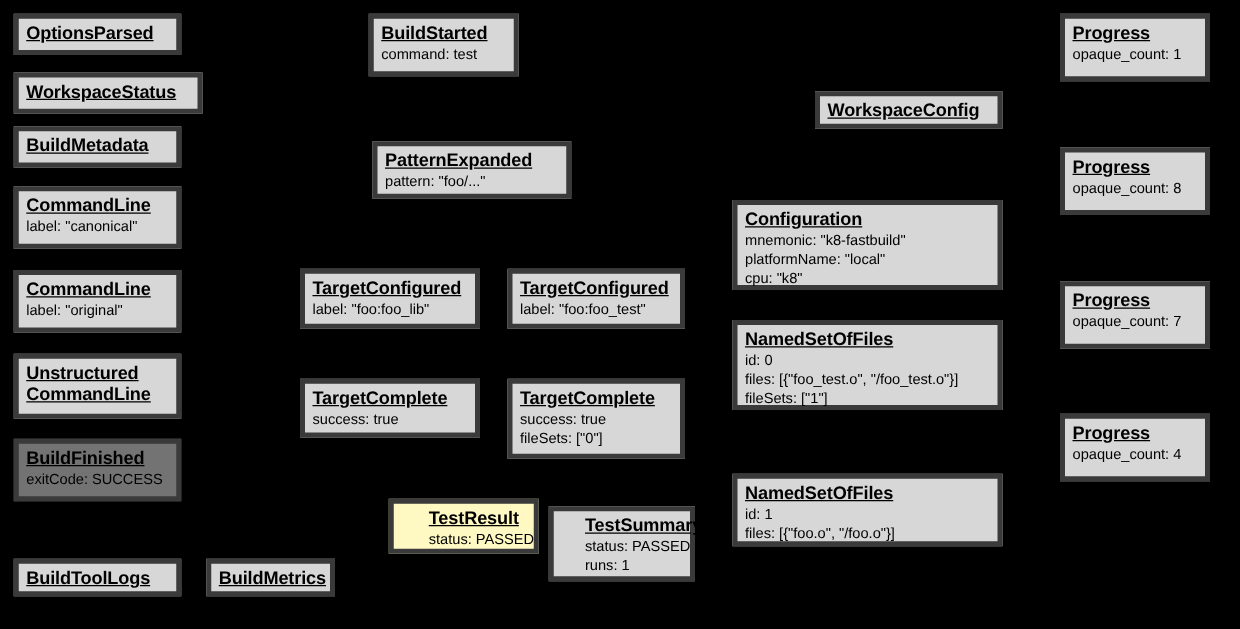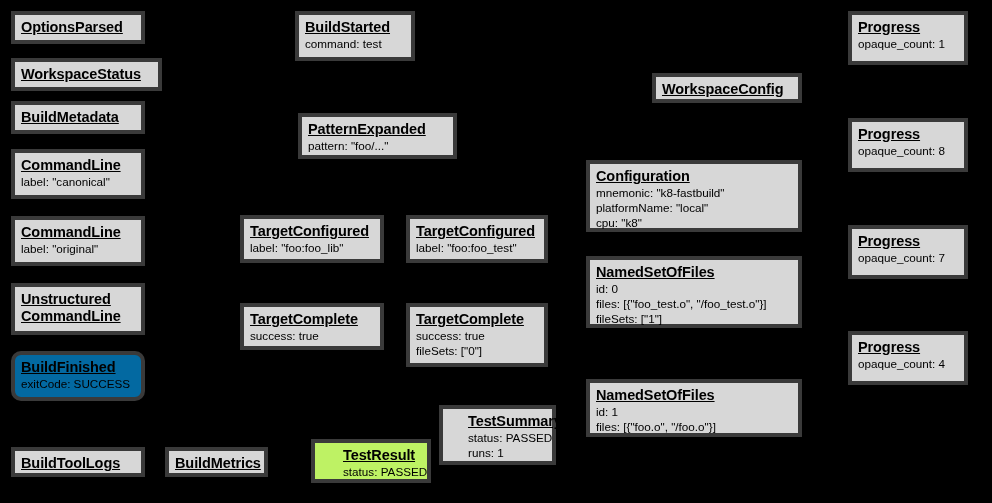--- a/index.html
+++ b/index.html
@@ -61,21 +61,21 @@
       <span class="title">CommandLine</span>
       <span class="field">label: "canonical"</span>
     </div>
     <div class="node" style="left: 11px; top: 216px; width: 134px; height: 50px; background: rgb(215, 215, 215); border-color: rgb(58, 58, 58); color: rgb(0, 0, 0);">
       <span class="title">CommandLine</span>
       <span class="field">label: "original"</span>
     </div>
     <div class="node" style="left: 11px; top: 283px; width: 134px; height: 52px; background: rgb(215, 215, 215); border-color: rgb(58, 58, 58); color: rgb(0, 0, 0);">
       <span class="title wrap">Unstructured CommandLine</span>
     </div>
-    <div class="node" style="left: 11px; top: 351px; width: 134px; height: 50px; background: #0369a1; border-color: rgb(58, 58, 58); color: rgb(0, 0, 0); border-radius: 10px;">
+    <div class="node" style="left: 11px; top: 351px; width: 134px; height: 50px; background: #737373; border-color: rgb(58, 58, 58); color: rgb(0, 0, 0);">
       <span class="title">BuildFinished</span>
       <span class="field">exitCode: SUCCESS</span>
     </div>
     <div class="node" style="left: 11px; top: 447px; width: 134px; height: 30px; background: rgb(215, 215, 215); border-color: rgb(58, 58, 58); color: rgb(0, 0, 0);">
       <span class="title">BuildToolLogs</span>
     </div>
     <div class="node" style="left: 165px; top: 447px; width: 103px; height: 30px; background: rgb(215, 215, 215); border-color: rgb(58, 58, 58); color: rgb(0, 0, 0);">
       <span class="title">BuildMetrics</span>
     </div>
     <div class="node" style="left: 295px; top: 11px; width: 120px; height: 50px; background: rgb(215, 215, 215); border-color: rgb(58, 58, 58); color: rgb(0, 0, 0);">
@@ -96,21 +96,21 @@
     </div>
     <div class="node" style="left: 240px; top: 303px; width: 144px; height: 47px; background: rgb(215, 215, 215); border-color: rgb(58, 58, 58); color: rgb(0, 0, 0);">
       <span class="title">TargetComplete</span>
       <span class="field">success: true</span>
     </div>
     <div class="node" style="left: 406px; top: 303px; width: 142px; height: 64px; background: rgb(215, 215, 215); border-color: rgb(58, 58, 58); color: rgb(0, 0, 0);">
       <span class="title">TargetComplete</span>
       <span class="field">success: true</span>
       <span class="field">fileSets: ["0"]</span>
     </div>
-    <div class="node" style="left: 311px; top: 439px; width: 120px; height: 44px; background: #bef264; border-color: rgb(58, 58, 58); color: rgb(0, 0, 0); padding-left: 28px;">
+    <div class="node" style="left: 311px; top: 399px; width: 120px; height: 44px; background: #fef9c3; border-color: rgb(58, 58, 58); color: rgb(0, 0, 0); padding-left: 28px;">
       <span class="title">TestResult</span>
       <span class="field">status: PASSED</span>
     </div>
     <div class="node" style="left: 439px; top: 405px; width: 117px; height: 60px; background: rgb(215, 215, 215); border-color: rgb(58, 58, 58); color: rgb(0, 0, 0); padding-left: 25px;">
       <span class="title">TestSummary</span>
       <span class="field">status: PASSED</span>
       <span class="field">runs: 1</span>
     </div>
     <div class="node" style="left: 652px; top: 73px; width: 150px; height: 30px; background: rgb(215, 215, 215); border-color: rgb(58, 58, 58); color: rgb(0, 0, 0);">
       <span class="title">WorkspaceConfig</span>

